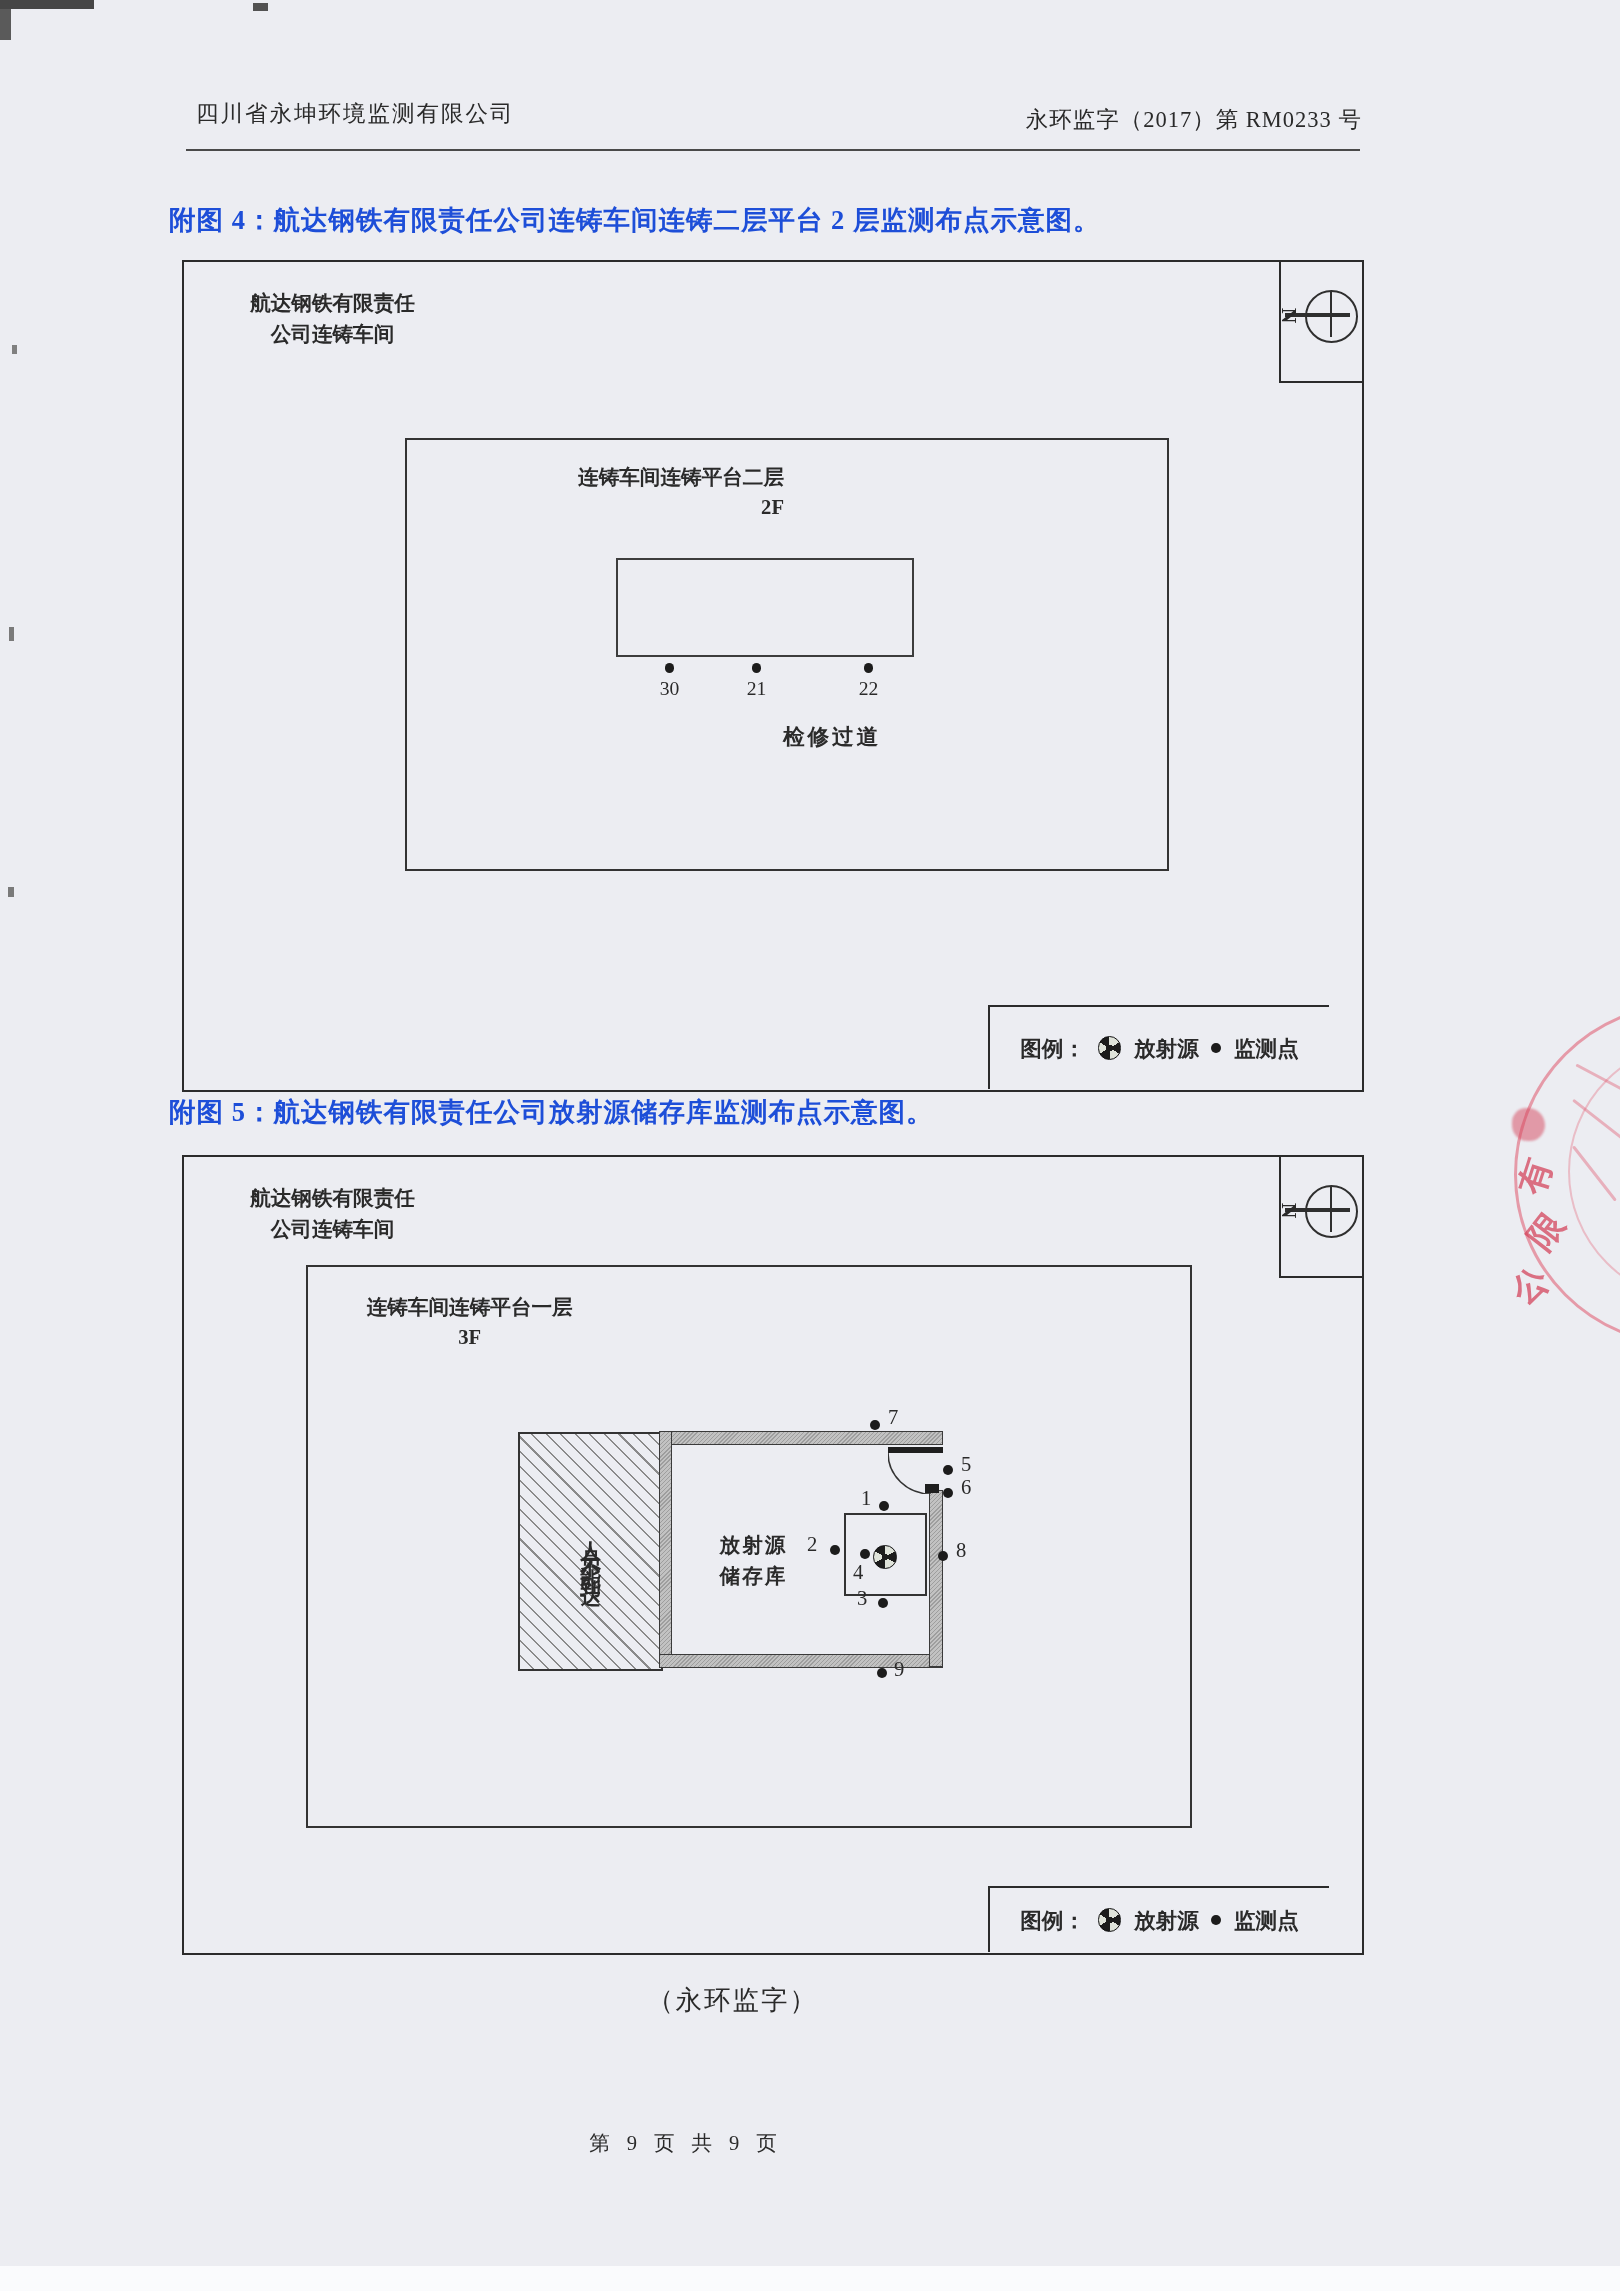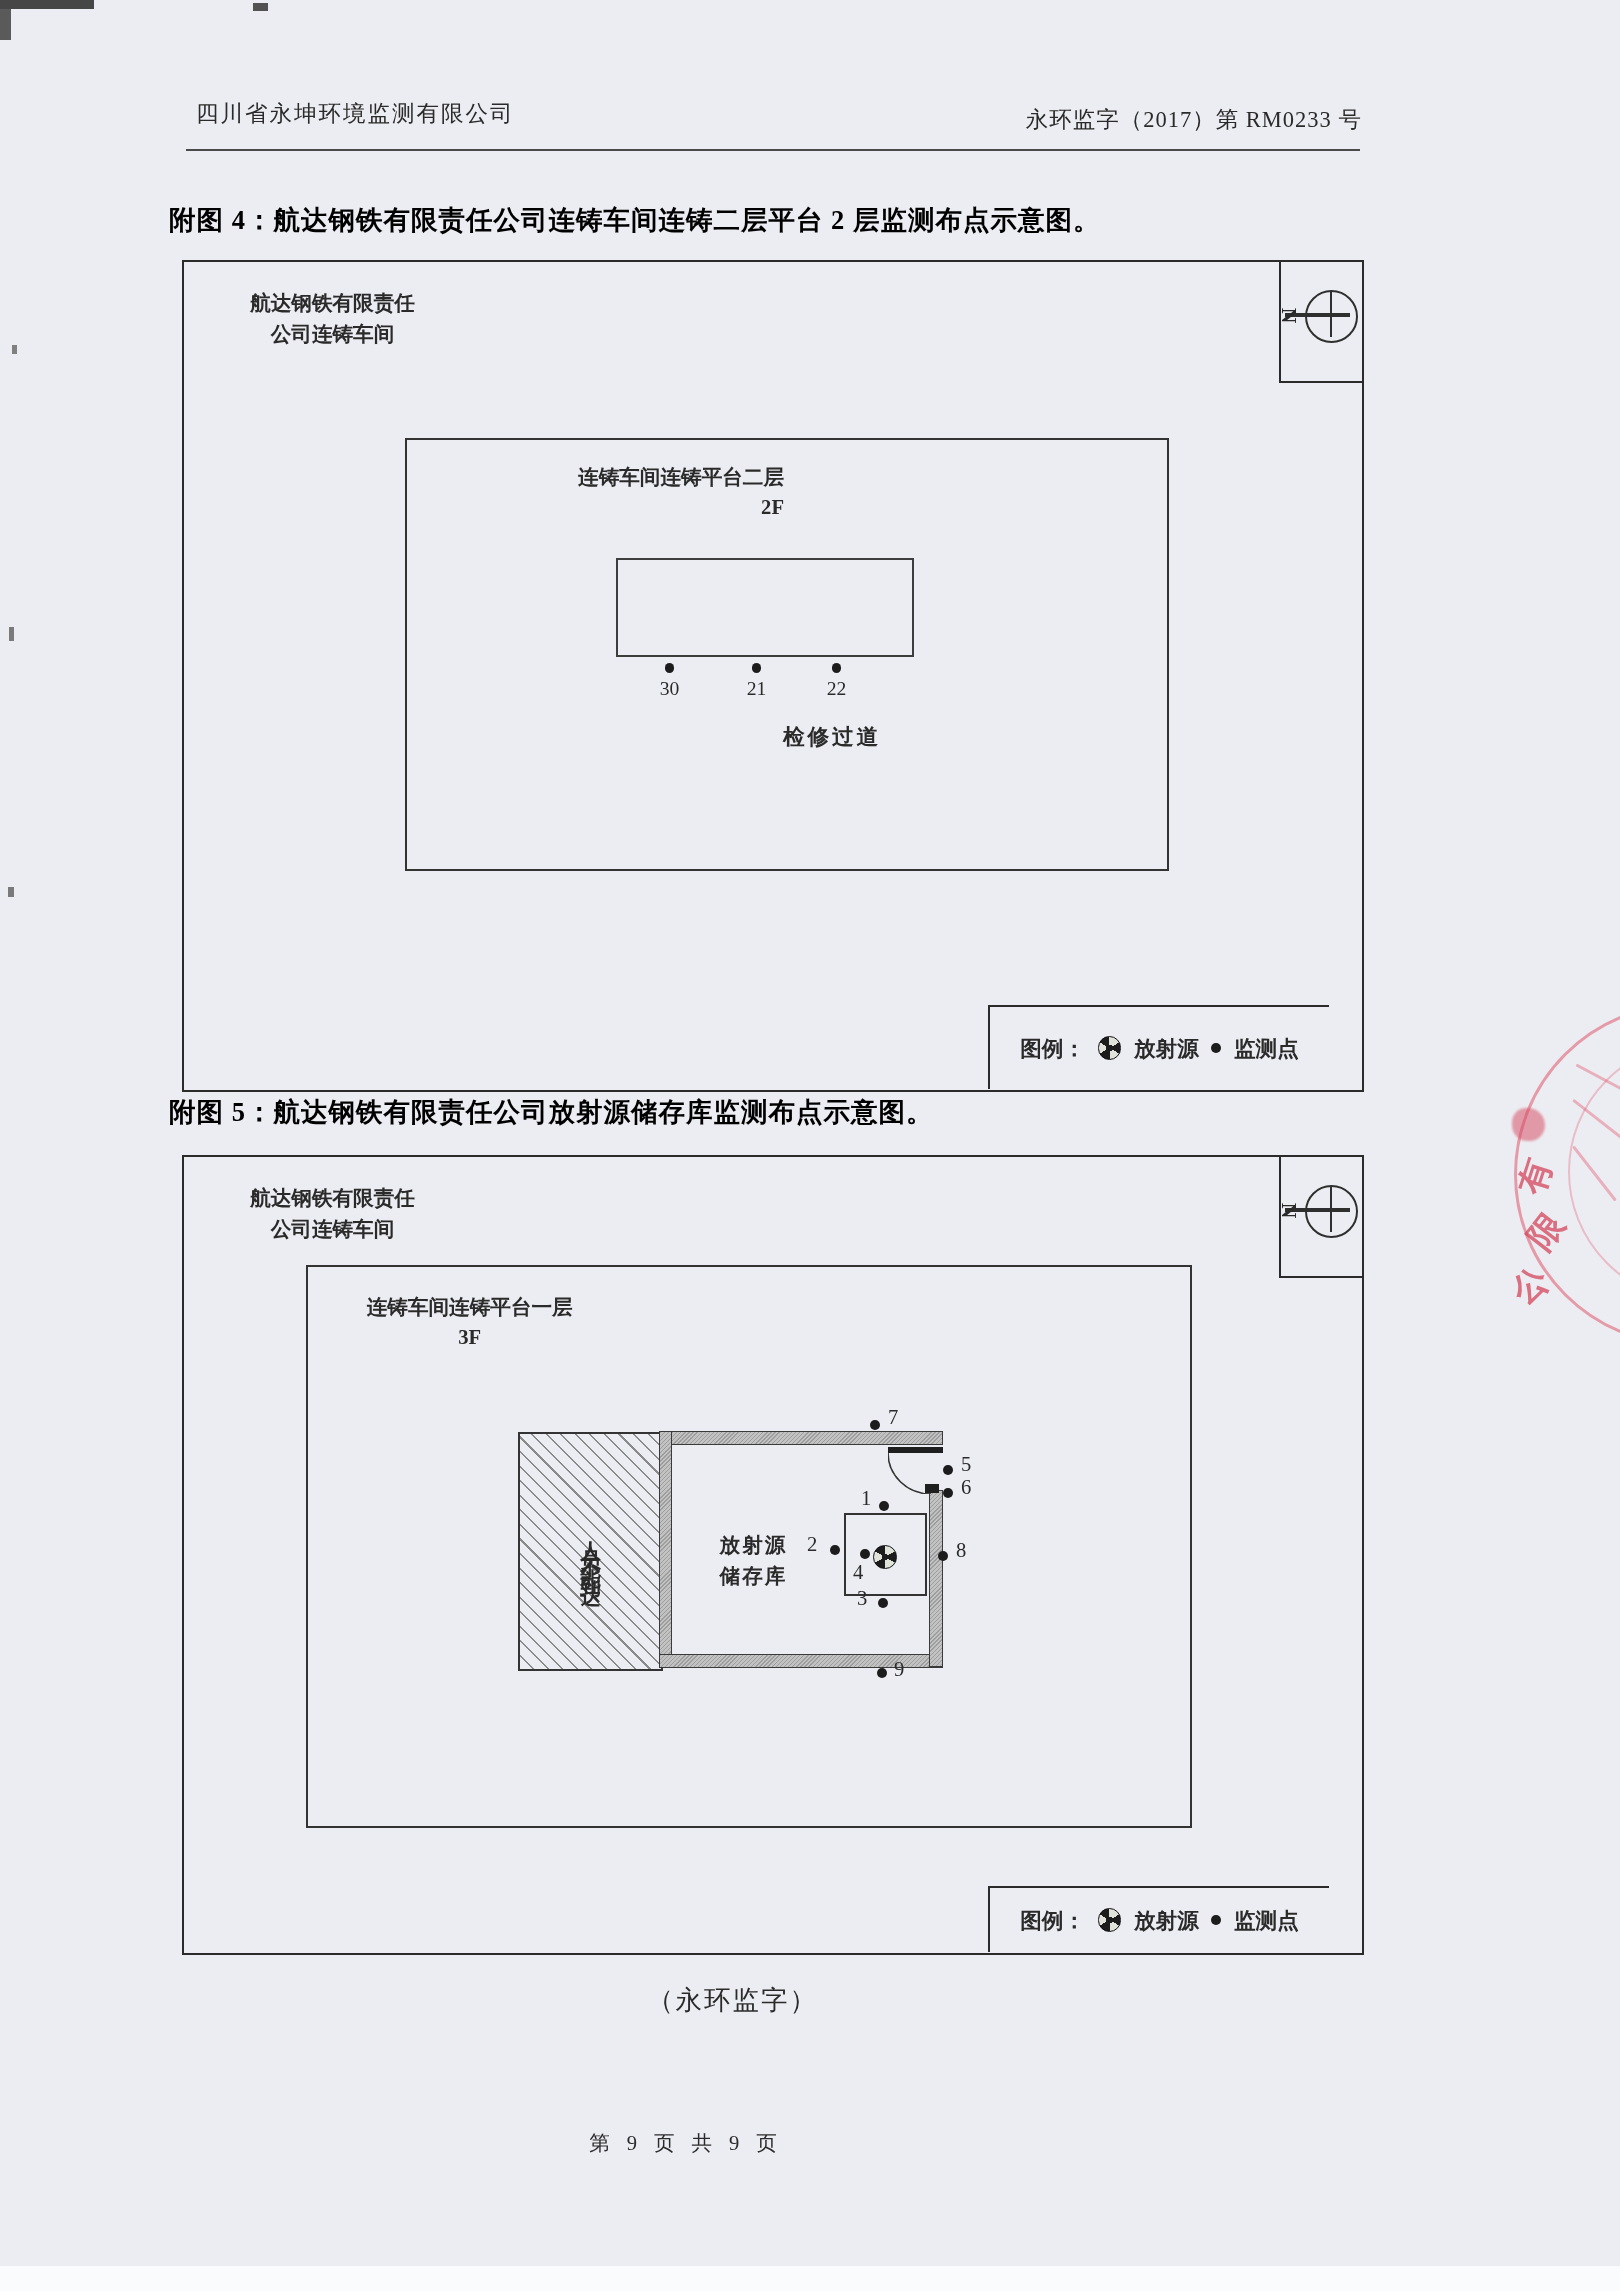--- a/index.html
+++ b/index.html
@@ -8,21 +8,21 @@
     background:#ecedf2;
     font-family:"Liberation Serif","DejaVu Serif",serif;
     color:#2a2a2a;
   }
   .abs{position:absolute;}
   
   .hdr-left{left:196px;top:98px;font-size:22.5px;letter-spacing:2px;}
   .hdr-right{left:931px;top:104px;width:431px;font-size:22.5px;text-align:right;letter-spacing:1px;}
   .hdr-rule{left:186px;top:149px;width:1174px;height:2px;background:#4a4a4a;}
   
-  .fig-title{font-size:26.5px;font-weight:bold;letter-spacing:1px;color:#000000;}
+  .fig-title{font-size:26.5px;font-weight:bold;letter-spacing:1px;color:#1d4ed8;}
   .fig4-title{left:169px;top:202px;}
   .fig5-title{left:169px;top:1094px;}
   
   .frame{border:2.9px solid #2b2b2b;background:transparent;padding-left:35px;}
   .d1{left:182px;top:260px;width:1143px;height:828px;}
   .d2{left:182px;top:1155px;width:1143px;height:796px;}
   .corp{left:33px;top:25.5px;width:231px;text-align:center;font-size:20.6px;font-weight:bold;line-height:1.55;}
   
   .northbox{top:-1px;right:-1px;width:82px;height:120px;border-left:2.9px solid #2b2b2b;border-bottom:2.9px solid #2b2b2b;}
   .nb-circle{left:23.5px;top:29px;width:49px;height:49px;border:2.9px solid #2f2f2f;border-radius:50%;}
@@ -39,21 +39,21 @@
       radial-gradient(circle at center, #1c1c1c 0 3.4px, rgba(0,0,0,0) 3.4px),
       conic-gradient(#dfe3da 0 60deg,#1c1c1c 60deg 120deg,#dfe3da 120deg 180deg,#1c1c1c 180deg 240deg,#dfe3da 240deg 300deg,#1c1c1c 300deg 360deg);}
   .mdot{width:9.8px;height:9.8px;border-radius:50%;background:#1c1c1c;flex:0 0 auto;}
   
   .inner1{left:221px;top:176px;width:760px;height:429px;border:2px solid #333;}
   .area1{left:54px;top:21.6px;width:323px;text-align:right;font-size:20.6px;font-weight:bold;line-height:1.5;}
   .rect1{left:209px;top:118px;width:294px;height:95px;border:2px solid #3d3d3d;}
   .ptcol{width:43px;text-align:center;top:223px;}
   .ptcol .mdot{margin:0 auto;}
   .ptcol .plabel{font-size:19.6px;margin-top:4.9px;}
-  .pt20{left:241px;} .pt21{left:328px;} .pt22{left:408px;}
+  .pt20{left:241px;} .pt21{left:328px;} .pt22{left:440px;}
   .walkway{left:307px;top:282px;width:167px;text-align:right;font-size:21.6px;font-weight:bold;letter-spacing:2.9px;}
   
   .inner2{left:122px;top:108px;width:882px;height:559px;border:2px solid #333;}
   .area2{left:14.7px;top:24.5px;width:294px;text-align:center;font-size:20.6px;font-weight:bold;line-height:1.5;}
   .hatch{left:210px;top:165px;width:141px;height:235px;border:2px solid #333;
     background:repeating-linear-gradient(45deg, rgba(0,0,0,0) 0 8.8px, #8a8a8a 8.8px 10.3px);
     display:flex;align-items:center;justify-content:center;}
   .vtext{writing-mode:vertical-rl;text-orientation:upright;font-size:20.6px;font-weight:bold;letter-spacing:8.8px;background:transparent;}
   .wall{background:#c2c2c2;border:1px solid #3a3a3a;box-sizing:border-box;
     background-image:repeating-linear-gradient(135deg, rgba(90,90,90,.35) 0 1px, rgba(0,0,0,0) 1px 2.9px);}

